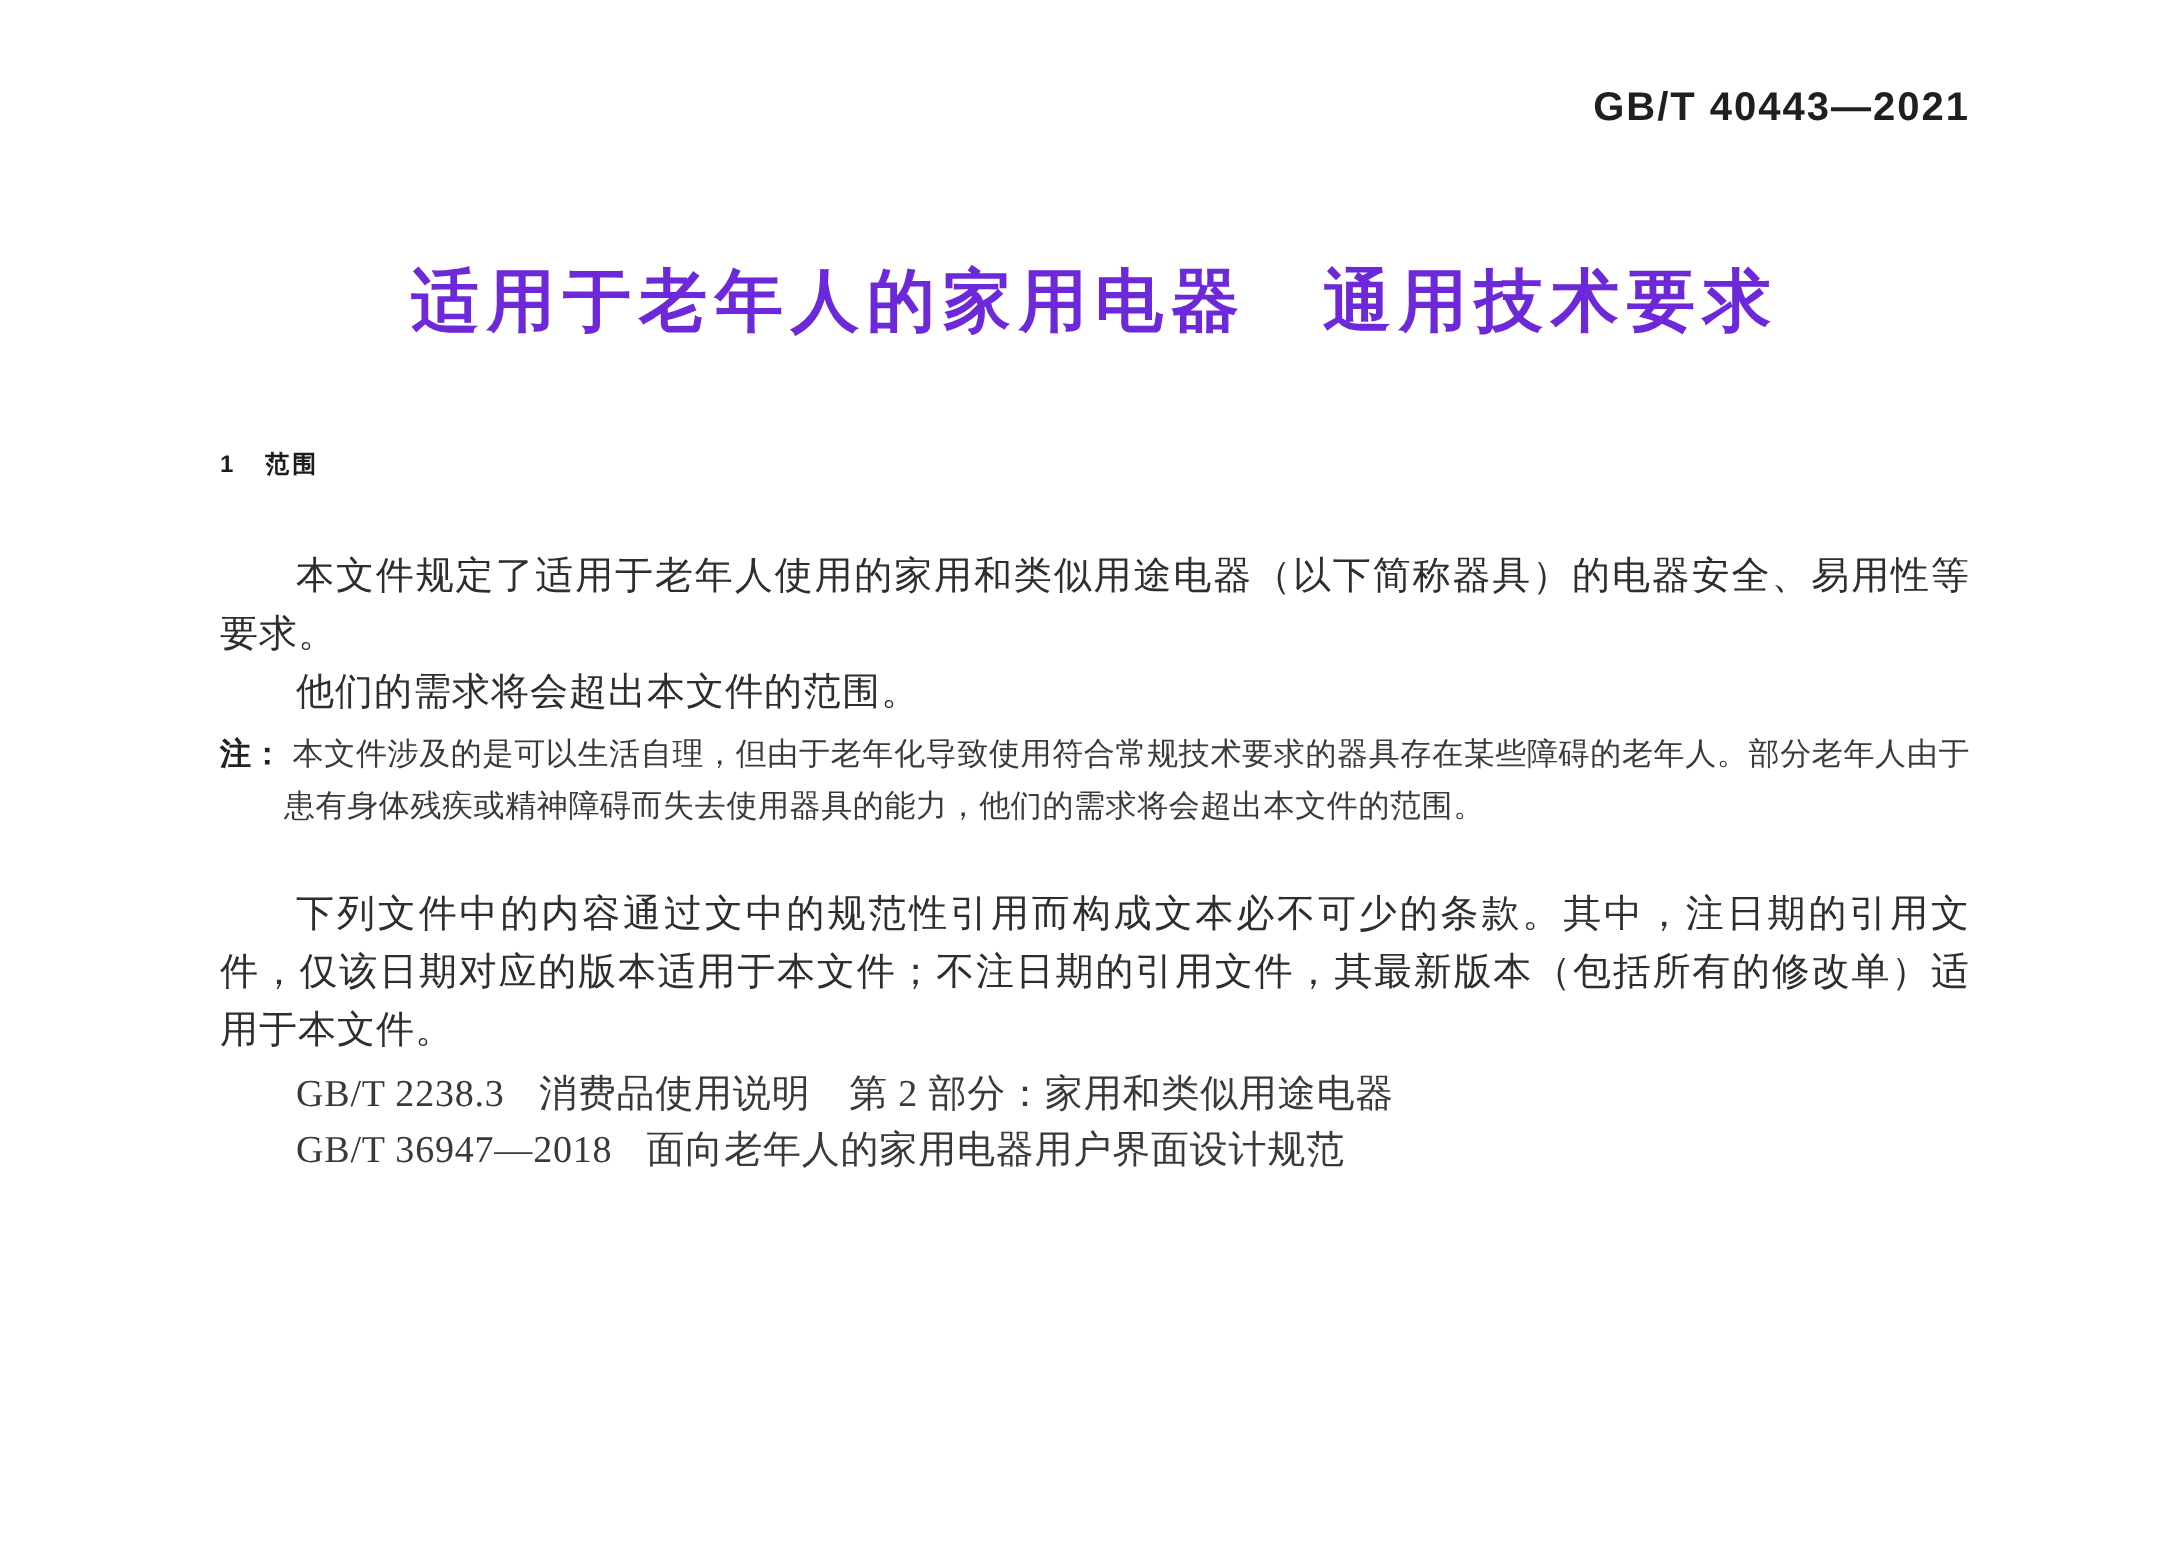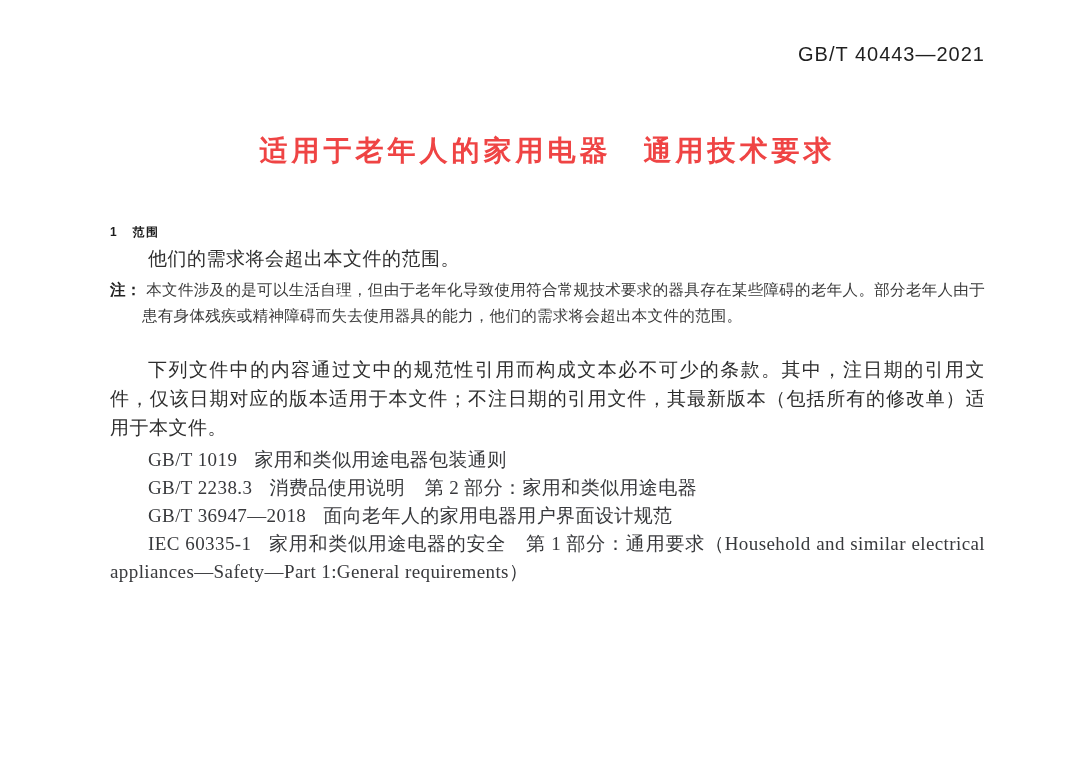--- a/index.html
+++ b/index.html
@@ -15,34 +15,34 @@
     overflow: hidden;
     color: #2b2b2b;
     font-family: "Liberation Serif", "DejaVu Serif", serif;
   }
   .content {
     padding: 42px 95px 0 110px;
   }
   .doc-number {
     text-align: right;
     font-family: "Liberation Sans", "DejaVu Sans", sans-serif;
-    font-weight: normal;
+    font-weight: bold;
     font-size: 20px;
     letter-spacing: 1px;
     color: #1f1f1f;
     line-height: 24px;
   }
   .doc-title {
     margin-top: 64px;
     text-align: center;
     font-family: "Liberation Sans", "DejaVu Sans", sans-serif;
     font-weight: bold;
-    font-size: 28px;
+    font-size: 34px;
     letter-spacing: 4px;
-    color: #ef4444;
+    color: #6d28d9;
     line-height: 42px;
   }
   .section-heading {
     margin-top: 48px;
     font-family: "Liberation Sans", "DejaVu Sans", sans-serif;
     font-weight: bold;
     font-size: 12px;
     letter-spacing: 1.5px;
     color: #1c1c1c;
     line-height: 24px;
@@ -104,39 +104,34 @@
   <div class="content">
 
     <div class="doc-number">GB/T 40443—2021</div>
 
     <div class="doc-title">适用于老年人的家用电器　通用技术要求</div>
 
     <div class="section-heading">
       <span class="sec-num">1</span><span>范围</span>
     </div>
 
+    <p class="body-para para-first">本文件规定了适用于老年人使用的家用和类似用途电器（以下简称器具）的电器安全、易用性等要求。</p>
 
     <p class="body-para">他们的需求将会超出本文件的范围。</p>
 
     <div class="note">
       <span class="note-marker">注：</span><span>本文件涉及的是可以生活自理，但由于老年化导致使用符合常规技术要求的器具存在某些障碍的老年人。部分老年人由于患有身体残疾或精神障碍而失去使用器具的能力，他们的需求将会超出本文件的范围。</span>
     </div>
 
 
     <p class="body-para intro-para">下列文件中的内容通过文中的规范性引用而构成文本必不可少的条款。其中，注日期的引用文件，仅该日期对应的版本适用于本文件；不注日期的引用文件，其最新版本（包括所有的修改单）适用于本文件。</p>
 
     <div class="refs">
       <p class="ref-item">
-        <span class="ref-code">GB/T 1019</span><span>家用和类似用途电器包装通则</span>
-      </p>
-      <p class="ref-item">
         <span class="ref-code">GB/T 2238.3</span><span>消费品使用说明　第 2 部分：家用和类似用途电器</span>
       </p>
       <p class="ref-item">
         <span class="ref-code">GB/T 36947—2018</span><span>面向老年人的家用电器用户界面设计规范</span>
-      </p>
-      <p class="ref-item">
-        <span class="ref-code">IEC 60335-1</span><span>家用和类似用途电器的安全　第 1 部分：通用要求（Household and similar electrical appliances—Safety—Part 1:General requirements）</span>
       </p>
     </div>
 
   </div>
 </div>
 
 </body></html>

